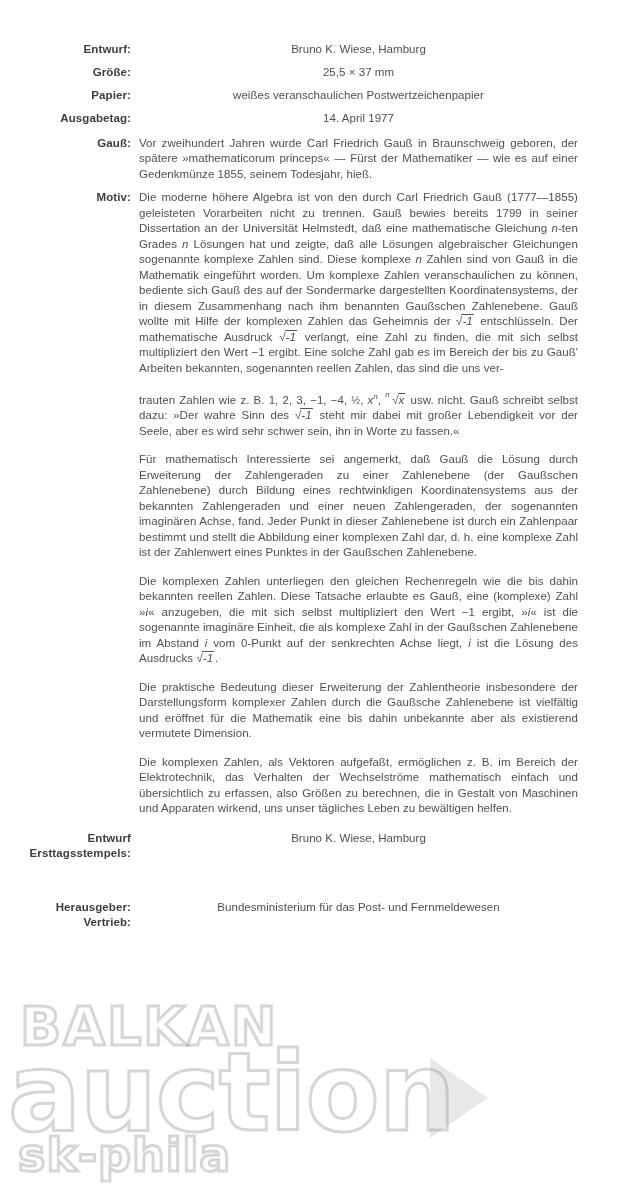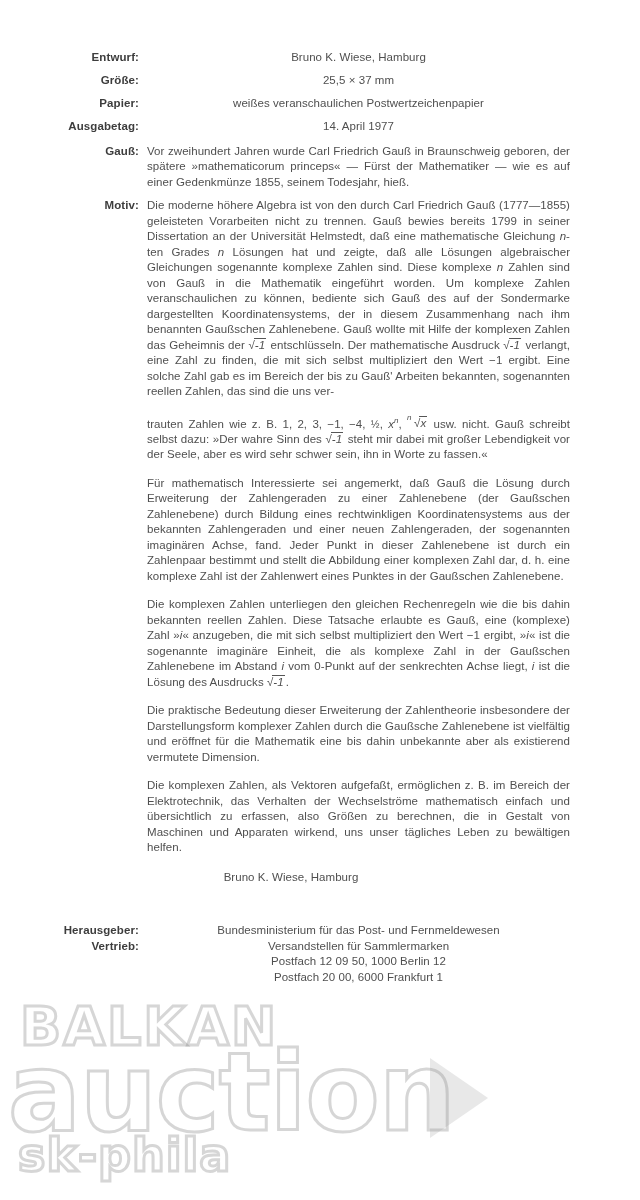--- a/index.html
+++ b/index.html
@@ -64,21 +64,21 @@
     height: 0;
     border-left: 58px solid rgba(150,150,150,0.22);
     border-top: 40px solid transparent;
     border-bottom: 40px solid transparent;
   }
 
   
   #sheet {
     position: relative;
     z-index: 1;
-    padding: 12px;
+    padding: 4px;
   }
 
   .row {
     display: flex;
     align-items: flex-start;
   }
   .label-col {
     width: 135px;
     min-width: 135px;
     text-align: right;
@@ -208,32 +208,31 @@
 
       <p class="para"><span>Die komplexen Zahlen unterliegen den gleichen Rechenregeln wie die bis dahin bekannten reellen Zahlen. Diese Tatsache erlaubte es Gauß, eine (komplexe) Zahl »</span><i>i</i><span>« anzugeben, die mit sich selbst multipliziert den Wert −1 ergibt, »</span><i>i</i><span>« ist die sogenannte imaginäre Einheit, die als komplexe Zahl in der Gaußschen Zahlenebene im Abstand </span><i>i</i><span> vom 0-Punkt auf der senkrechten Achse liegt, </span><i>i</i><span> ist die Lösung des Ausdrucks </span><span class="sqrt"><span class="rad">√</span><span class="rand">-1</span></span><span>.</span></p>
 
       <p class="para">Die praktische Bedeutung dieser Erweiterung der Zahlentheorie insbesondere der Darstellungsform komplexer Zahlen durch die Gaußsche Zahlenebene ist vielfältig und eröffnet für die Mathematik eine bis dahin unbekannte aber als existierend vermutete Dimension.</p>
 
       <p class="para">Die komplexen Zahlen, als Vektoren aufgefaßt, ermöglichen z. B. im Bereich der Elektrotechnik, das Verhalten der Wechselströme mathematisch einfach und übersichtlich zu erfassen, also Größen zu berechnen, die in Gestalt von Maschinen und Apparaten wirkend, uns unser tägliches Leben zu bewältigen helfen.</p>
     </div>
   </div>
 
   <div class="row footer-block">
+    <div class="label-col">
+      <span class="sub">Entwurf</span>
+      <span class="sub">Ersttagsstempels:</span>
+    </div>
     <div class="value-col nojust">Bruno K. Wiese, Hamburg</div>
   </div>
 
   <div class="spacer-2"></div>
 
   <div class="row">
     <div class="label-col">Herausgeber:</div>
     <div class="value-col nojust">Bundesministerium für das Post- und Fernmeldewesen</div>
   </div>
 
   <div class="row">
     <div class="label-col">Vertrieb:</div>
-    <div class="value-col nojust">
-      <span class="footer-line">Versandstellen für Sammlermarken</span>
-      <span class="footer-line">Postfach 12 09 50, 1000 Berlin 12</span>
-      <span class="footer-line">Postfach 20 00, 6000 Frankfurt 1</span>
-    </div>
   </div>
 
 </div>
 
 </body></html>

